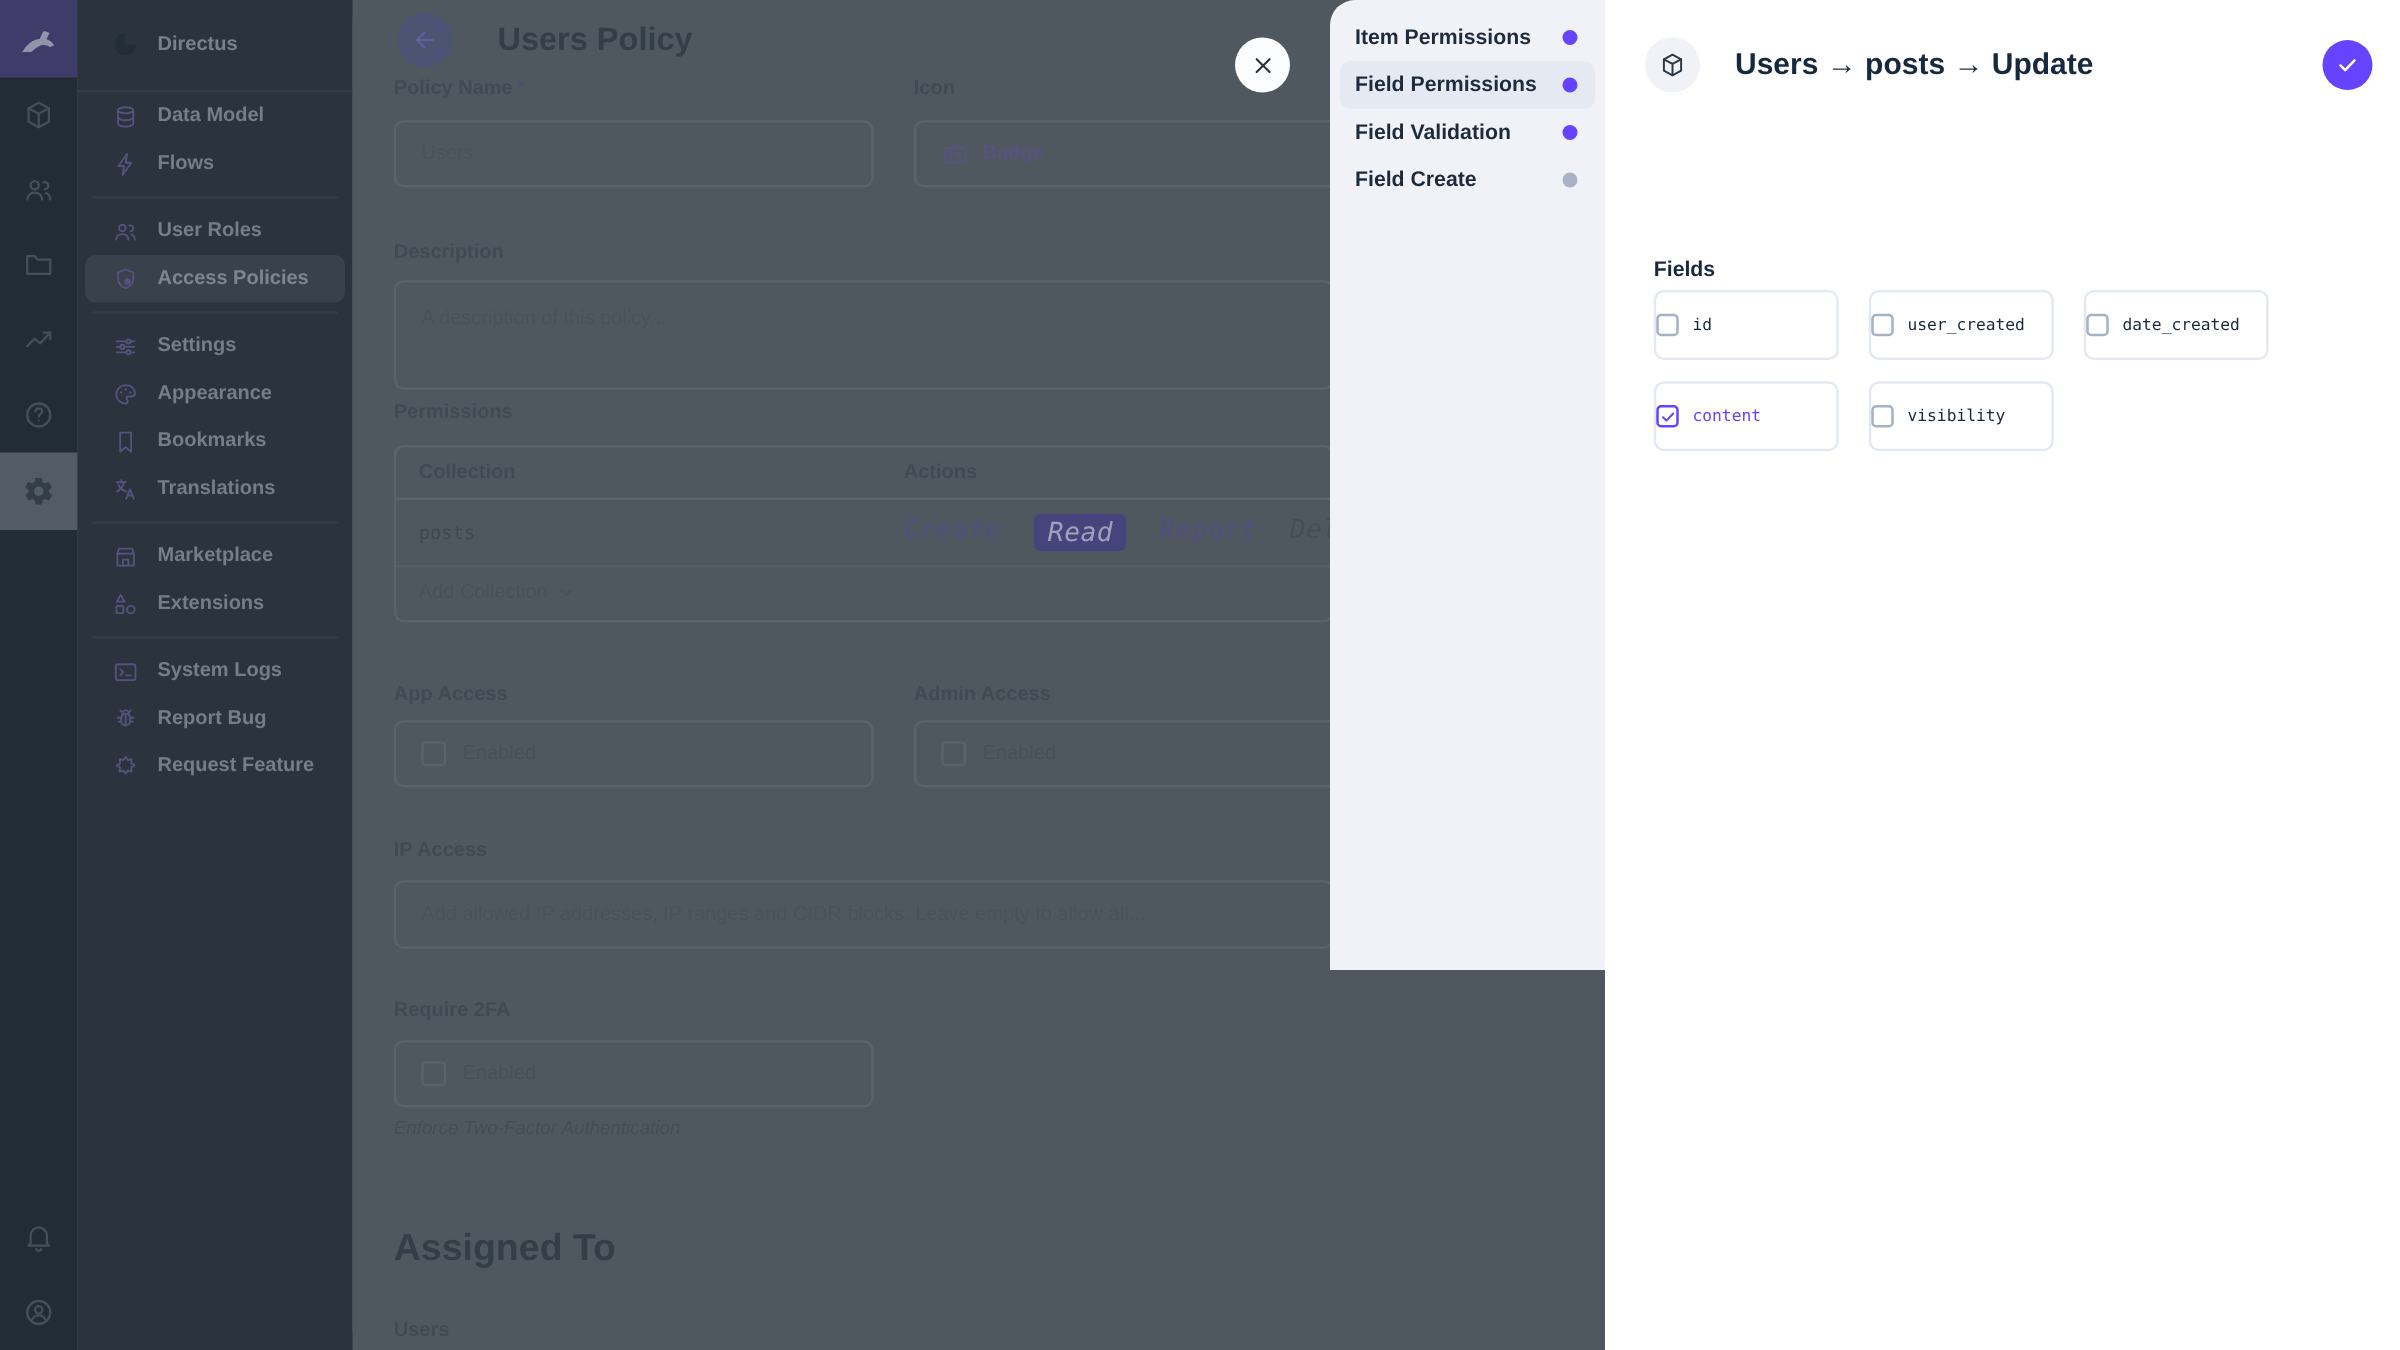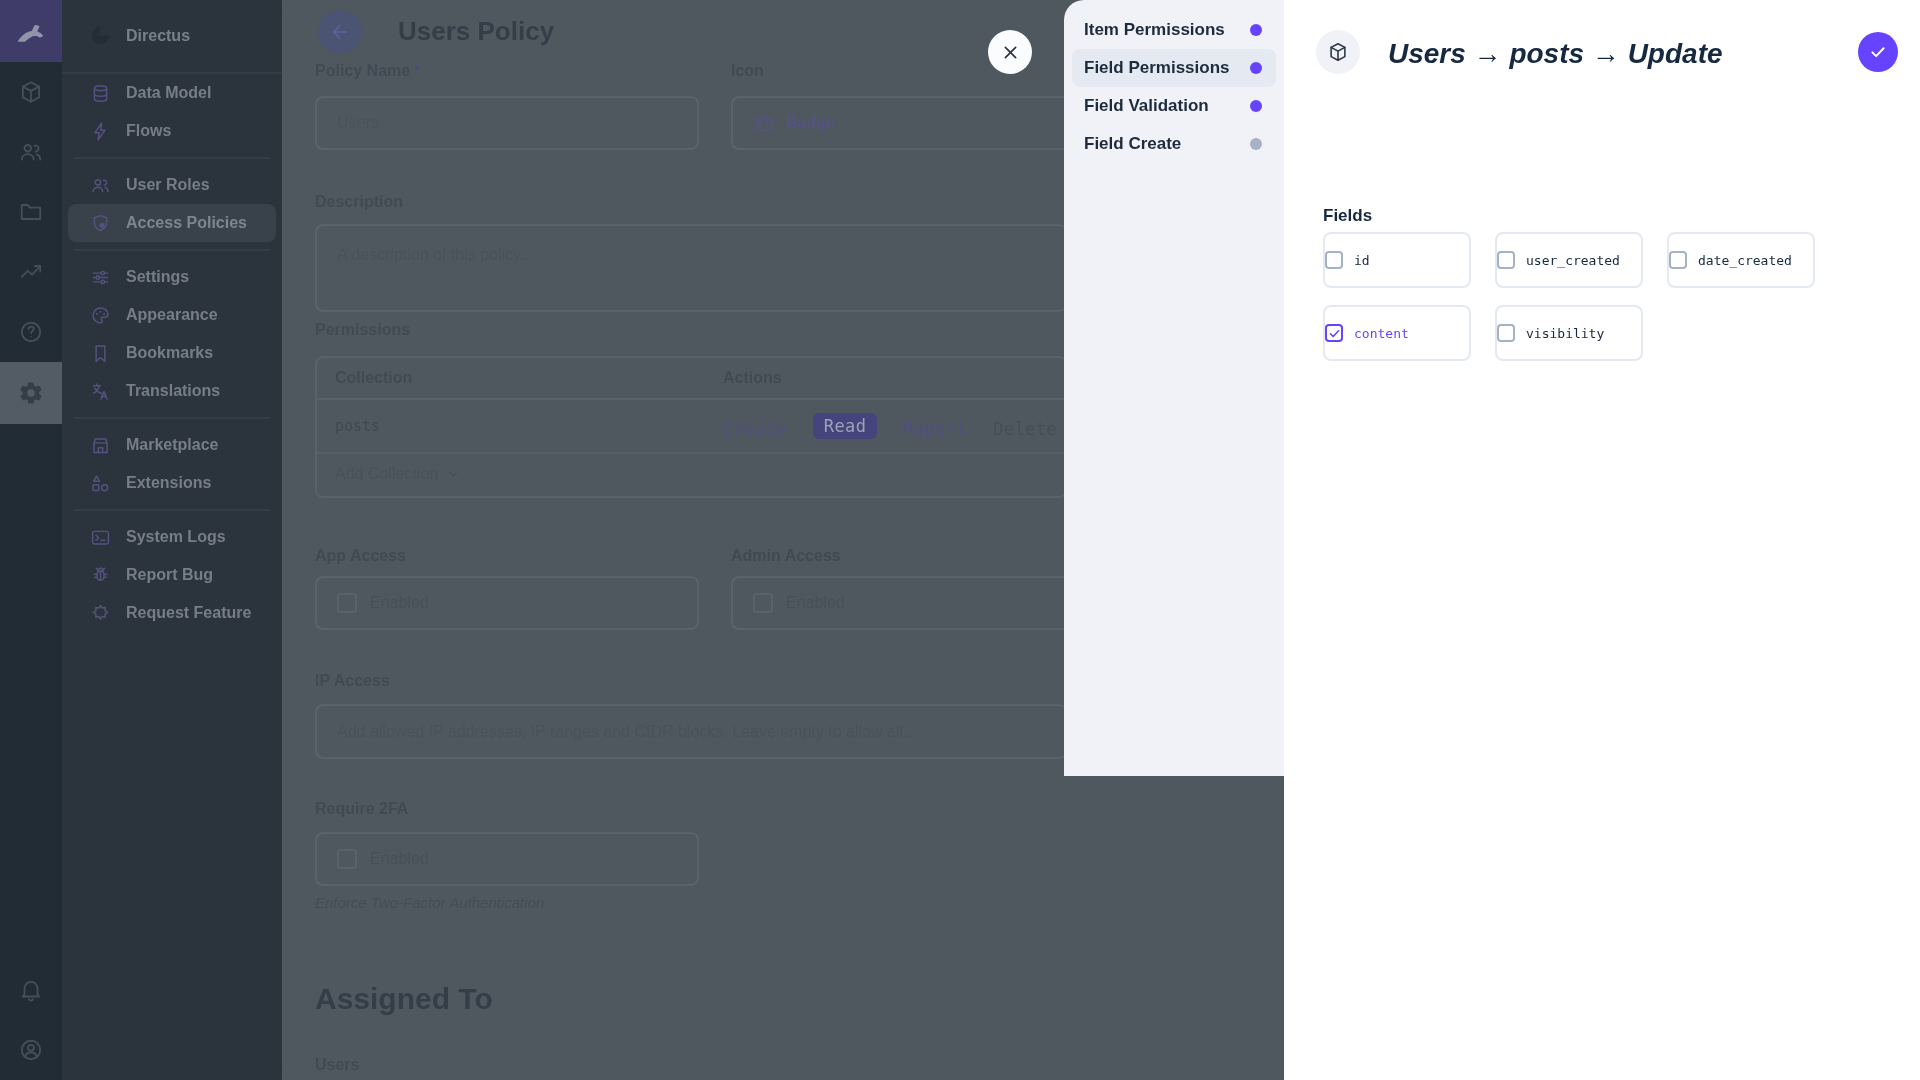--- a/index.html
+++ b/index.html
@@ -69,21 +69,21 @@
   .dim-box{position:absolute;border:2px solid var(--dim-border);border-radius:8px;display:flex;align-items:center;padding-left:20px;cursor:text;}
   .dim-box .val{font-size:16px;color:var(--dim-text);}
   .dim-box .ph{font-size:16px;color:var(--dim-muted);}
   .icon-input .icon{width:22px;height:22px;color:#55537F;}
   .icon-input .val{margin-left:11px;color:#55537F;font-weight:600;}
   .perm-table{position:absolute;left:33px;top:356px;width:752px;height:142px;border:2px solid var(--dim-border);border-radius:8px;}
   .perm-head{height:42px;border-bottom:2px solid var(--dim-border);position:relative;}
   .perm-head span{position:absolute;top:11px;font-size:16px;font-weight:600;color:var(--dim-label);}
   .perm-row{height:54px;border-bottom:2px solid var(--dim-border-soft);position:relative;display:flex;align-items:center;}
   .perm-coll{position:absolute;left:18px;font-family:"DejaVu Sans Mono",monospace;font-size:15px;color:#3F4851;}
-  .perm-actions{position:absolute;left:406px;display:flex;align-items:flex-end;gap:26px;font-family:"DejaVu Sans Mono",monospace;font-size:17px;letter-spacing:.4px;}
+  .perm-actions{position:absolute;left:406px;display:flex;align-items:flex-start;gap:26px;font-family:"DejaVu Sans Mono",monospace;font-size:21px;letter-spacing:.4px;font-style:italic;}
   .action{cursor:pointer;color:var(--dim-purple);}
   .action.selected{background:var(--dim-pill-bg);color:var(--dim-pill-text);padding:3px 11px;border-radius:6px;}
   .action.off{color:#454E58;}
   .perm-foot{height:40px;display:flex;align-items:center;padding-left:18px;color:#48515A;font-size:16px;cursor:pointer;}
   .perm-foot .icon{width:16px;height:16px;margin-left:7px;color:#48515A;}
   .dim-check{display:flex;align-items:center;cursor:pointer;}
   .dim-check .box{width:20px;height:20px;border:2px solid var(--dim-border);border-radius:4px;flex:none;}
   .dim-check .txt{margin-left:13px;font-size:16px;color:#47505A;}
   .field-note{position:absolute;font-size:15px;font-style:italic;color:#444D57;}
   .section-title{position:absolute;left:33px;font-size:30px;font-weight:800;color:var(--dim-title);}
@@ -92,21 +92,21 @@
   .drawer-nav{position:absolute;left:1064px;top:0;width:220px;height:776px;background:var(--panel-bg);border-radius:20px 0 0 0;padding-top:11px;}
   .dnav-item{height:38px;margin:0 8px;border-radius:8px;display:flex;align-items:center;padding:0 14px 0 12px;cursor:pointer;}
   .dnav-item.active{background:var(--panel-active);}
   .dnav-label{font-size:17px;font-weight:600;color:#1E2B3C;flex:1;}
   .dnav-dot{width:12px;height:12px;border-radius:50%;flex:none;}
 
   
   .drawer{position:absolute;left:1284px;top:0;width:636px;height:1080px;background:#FFFFFF;}
   .drawer-icon-circle{position:absolute;left:32px;top:30px;width:44px;height:44px;border-radius:50%;background:var(--panel-bg);display:flex;align-items:center;justify-content:center;color:#2A3846;}
   .drawer-icon-circle .icon{width:22px;height:22px;}
-  .drawer-title{position:absolute;left:104px;top:38px;font-size:28px;font-weight:700;color:var(--ink);font-style:italic;}
+  .drawer-title{position:absolute;left:104px;top:38px;font-size:24px;font-weight:700;color:var(--ink);}
   .save-btn{position:absolute;left:574px;top:32px;width:40px;height:40px;border-radius:50%;background:var(--accent);display:flex;align-items:center;justify-content:center;color:#FFFFFF;cursor:pointer;}
   .save-btn .icon{width:18px;height:18px;}
   .banner{position:absolute;left:39px;top:110px;width:577px;height:57px;background:var(--panel-bg);border-radius:8px;display:flex;align-items:center;overflow:hidden;}
   .banner-bar{position:absolute;left:0;top:0;bottom:0;width:5px;background:var(--accent);border-radius:3px;}
   .banner .icon{width:22px;height:22px;color:var(--accent);margin-left:18px;flex:none;}
   .banner-text{margin-left:13px;font-size:16px;color:var(--banner-text);}
   .fields-label{position:absolute;left:39px;top:206px;font-size:17px;font-weight:700;color:var(--ink);}
   .cards{position:absolute;left:39px;top:232px;display:grid;grid-template-columns:repeat(3,148px);column-gap:24px;row-gap:17px;}
   .card{height:56px;border:2px solid var(--card-border);border-radius:8px;background:#fff;display:flex;align-items:center;cursor:pointer;}
   .card .cb{width:18px;height:18px;border:2px solid var(--cb-border);border-radius:4px;flex:none;display:flex;align-items:center;justify-content:center;background:#fff;}

